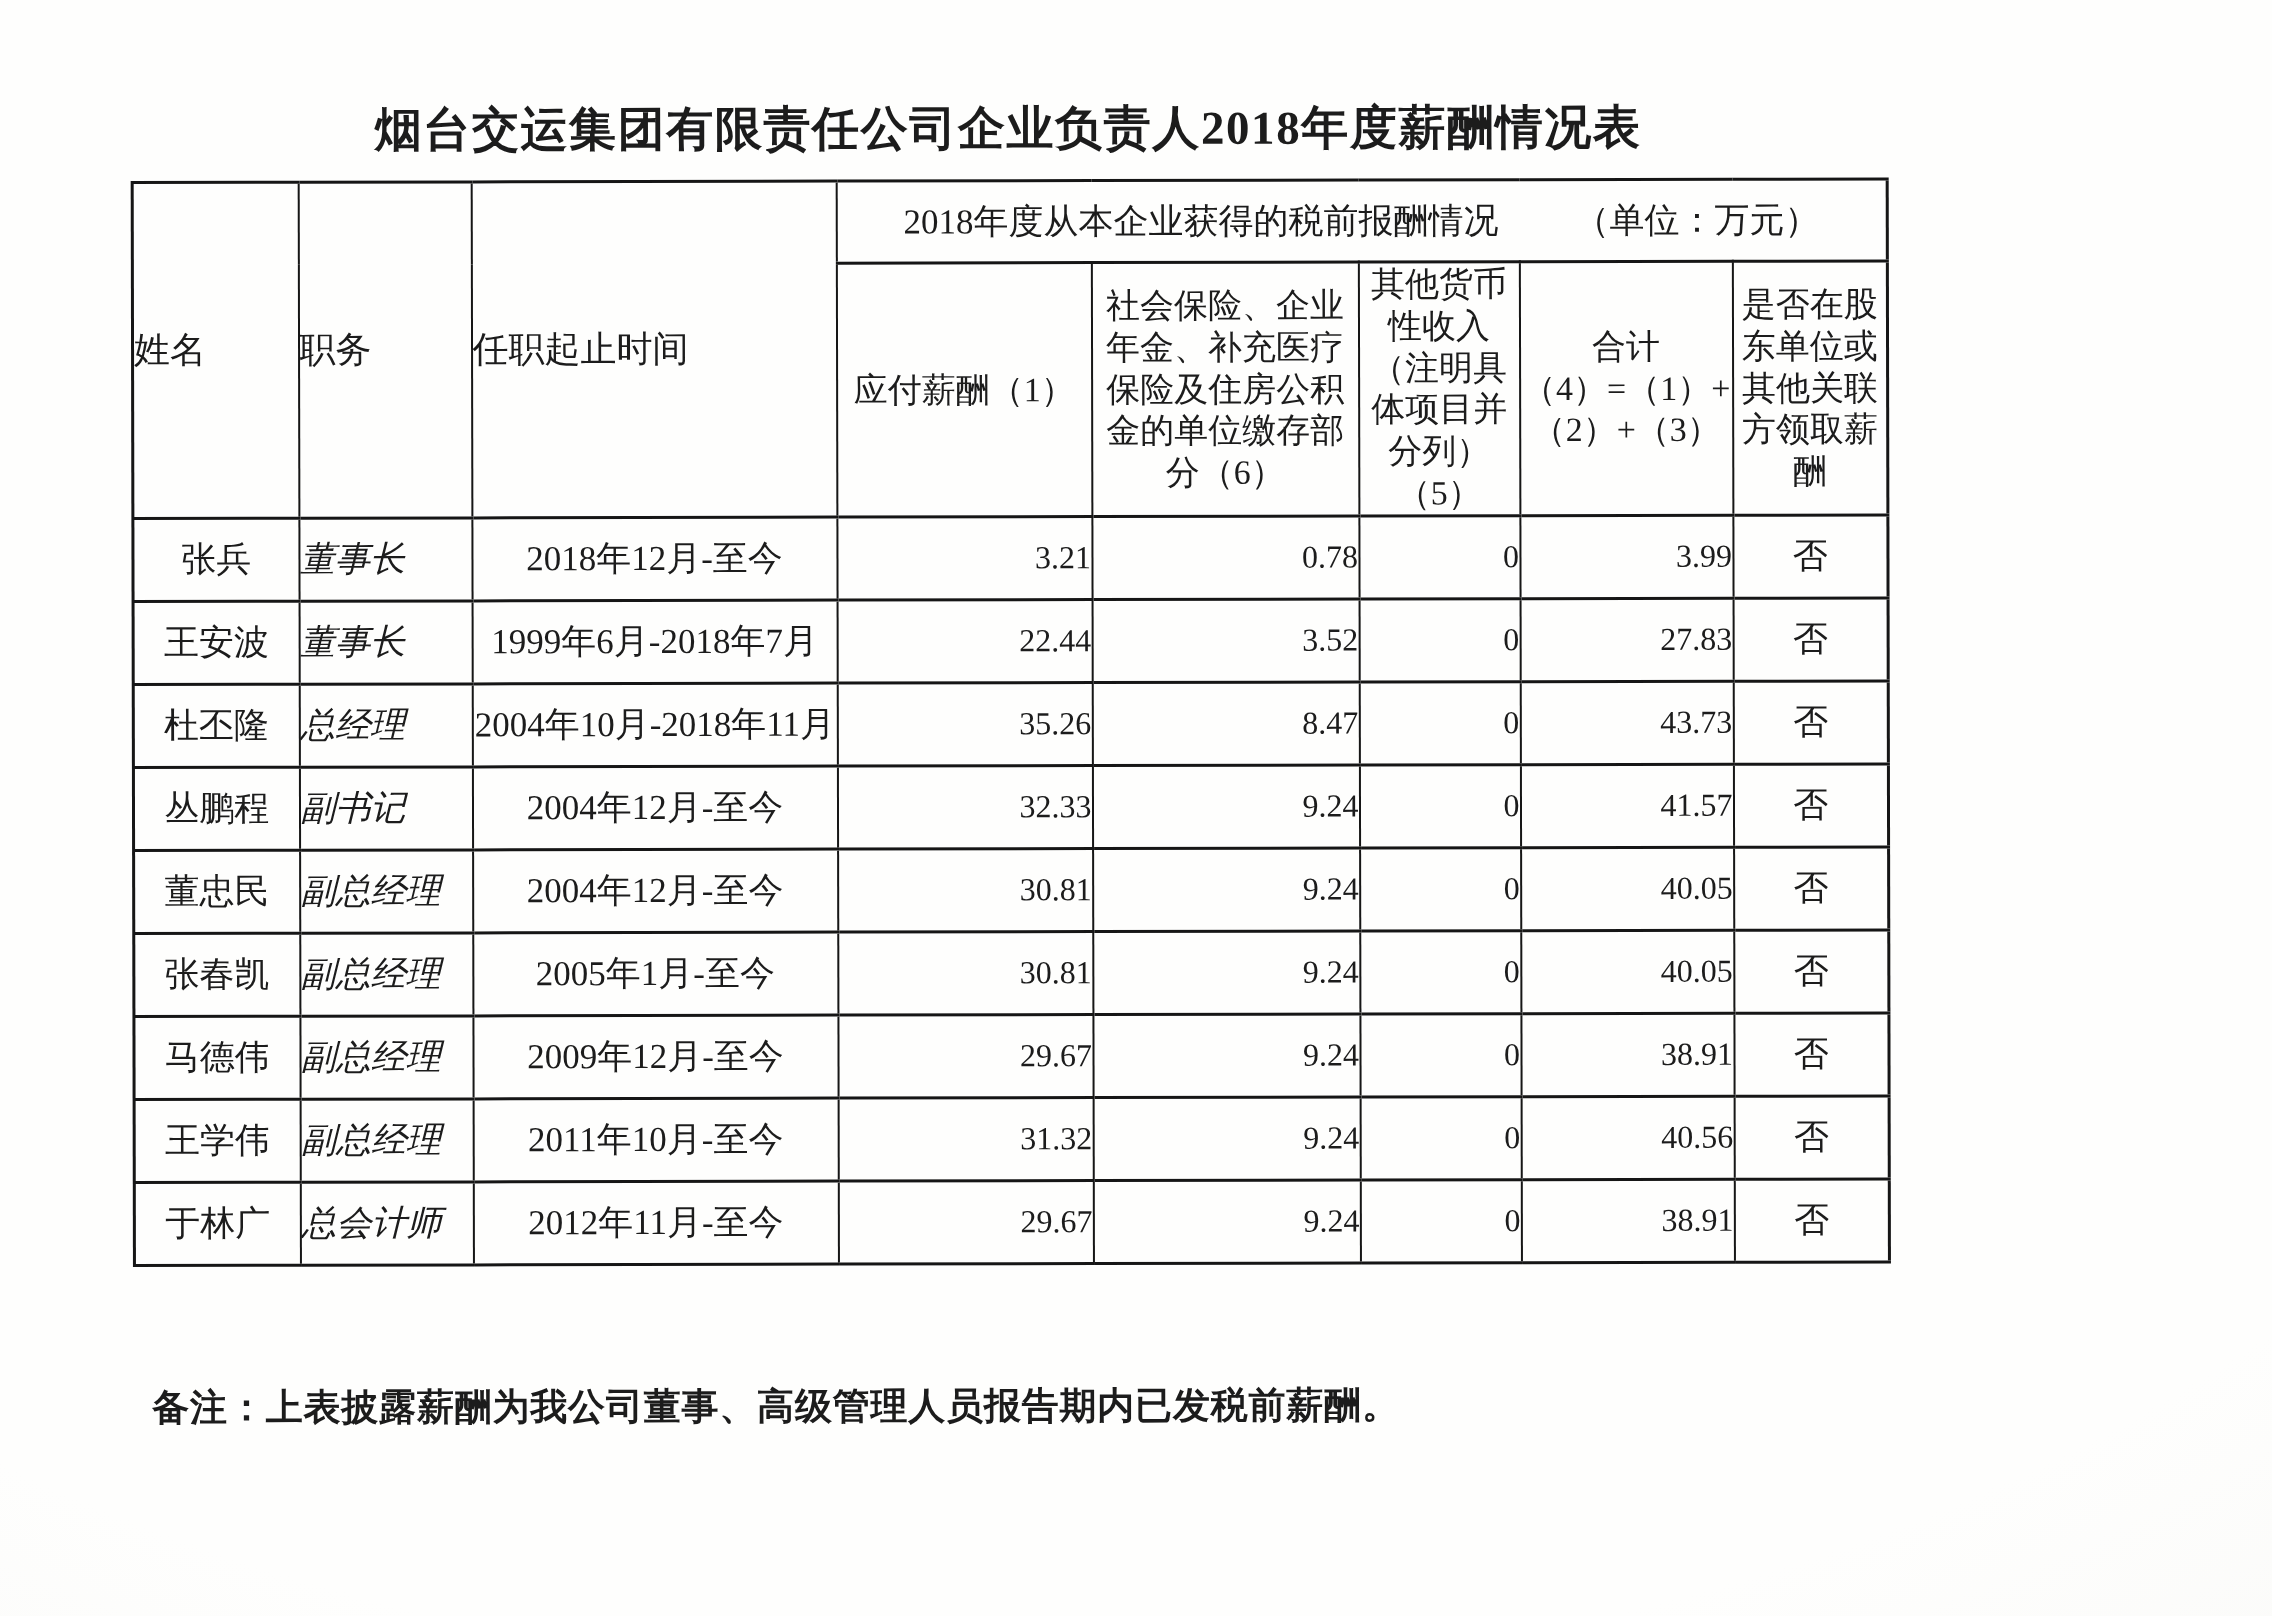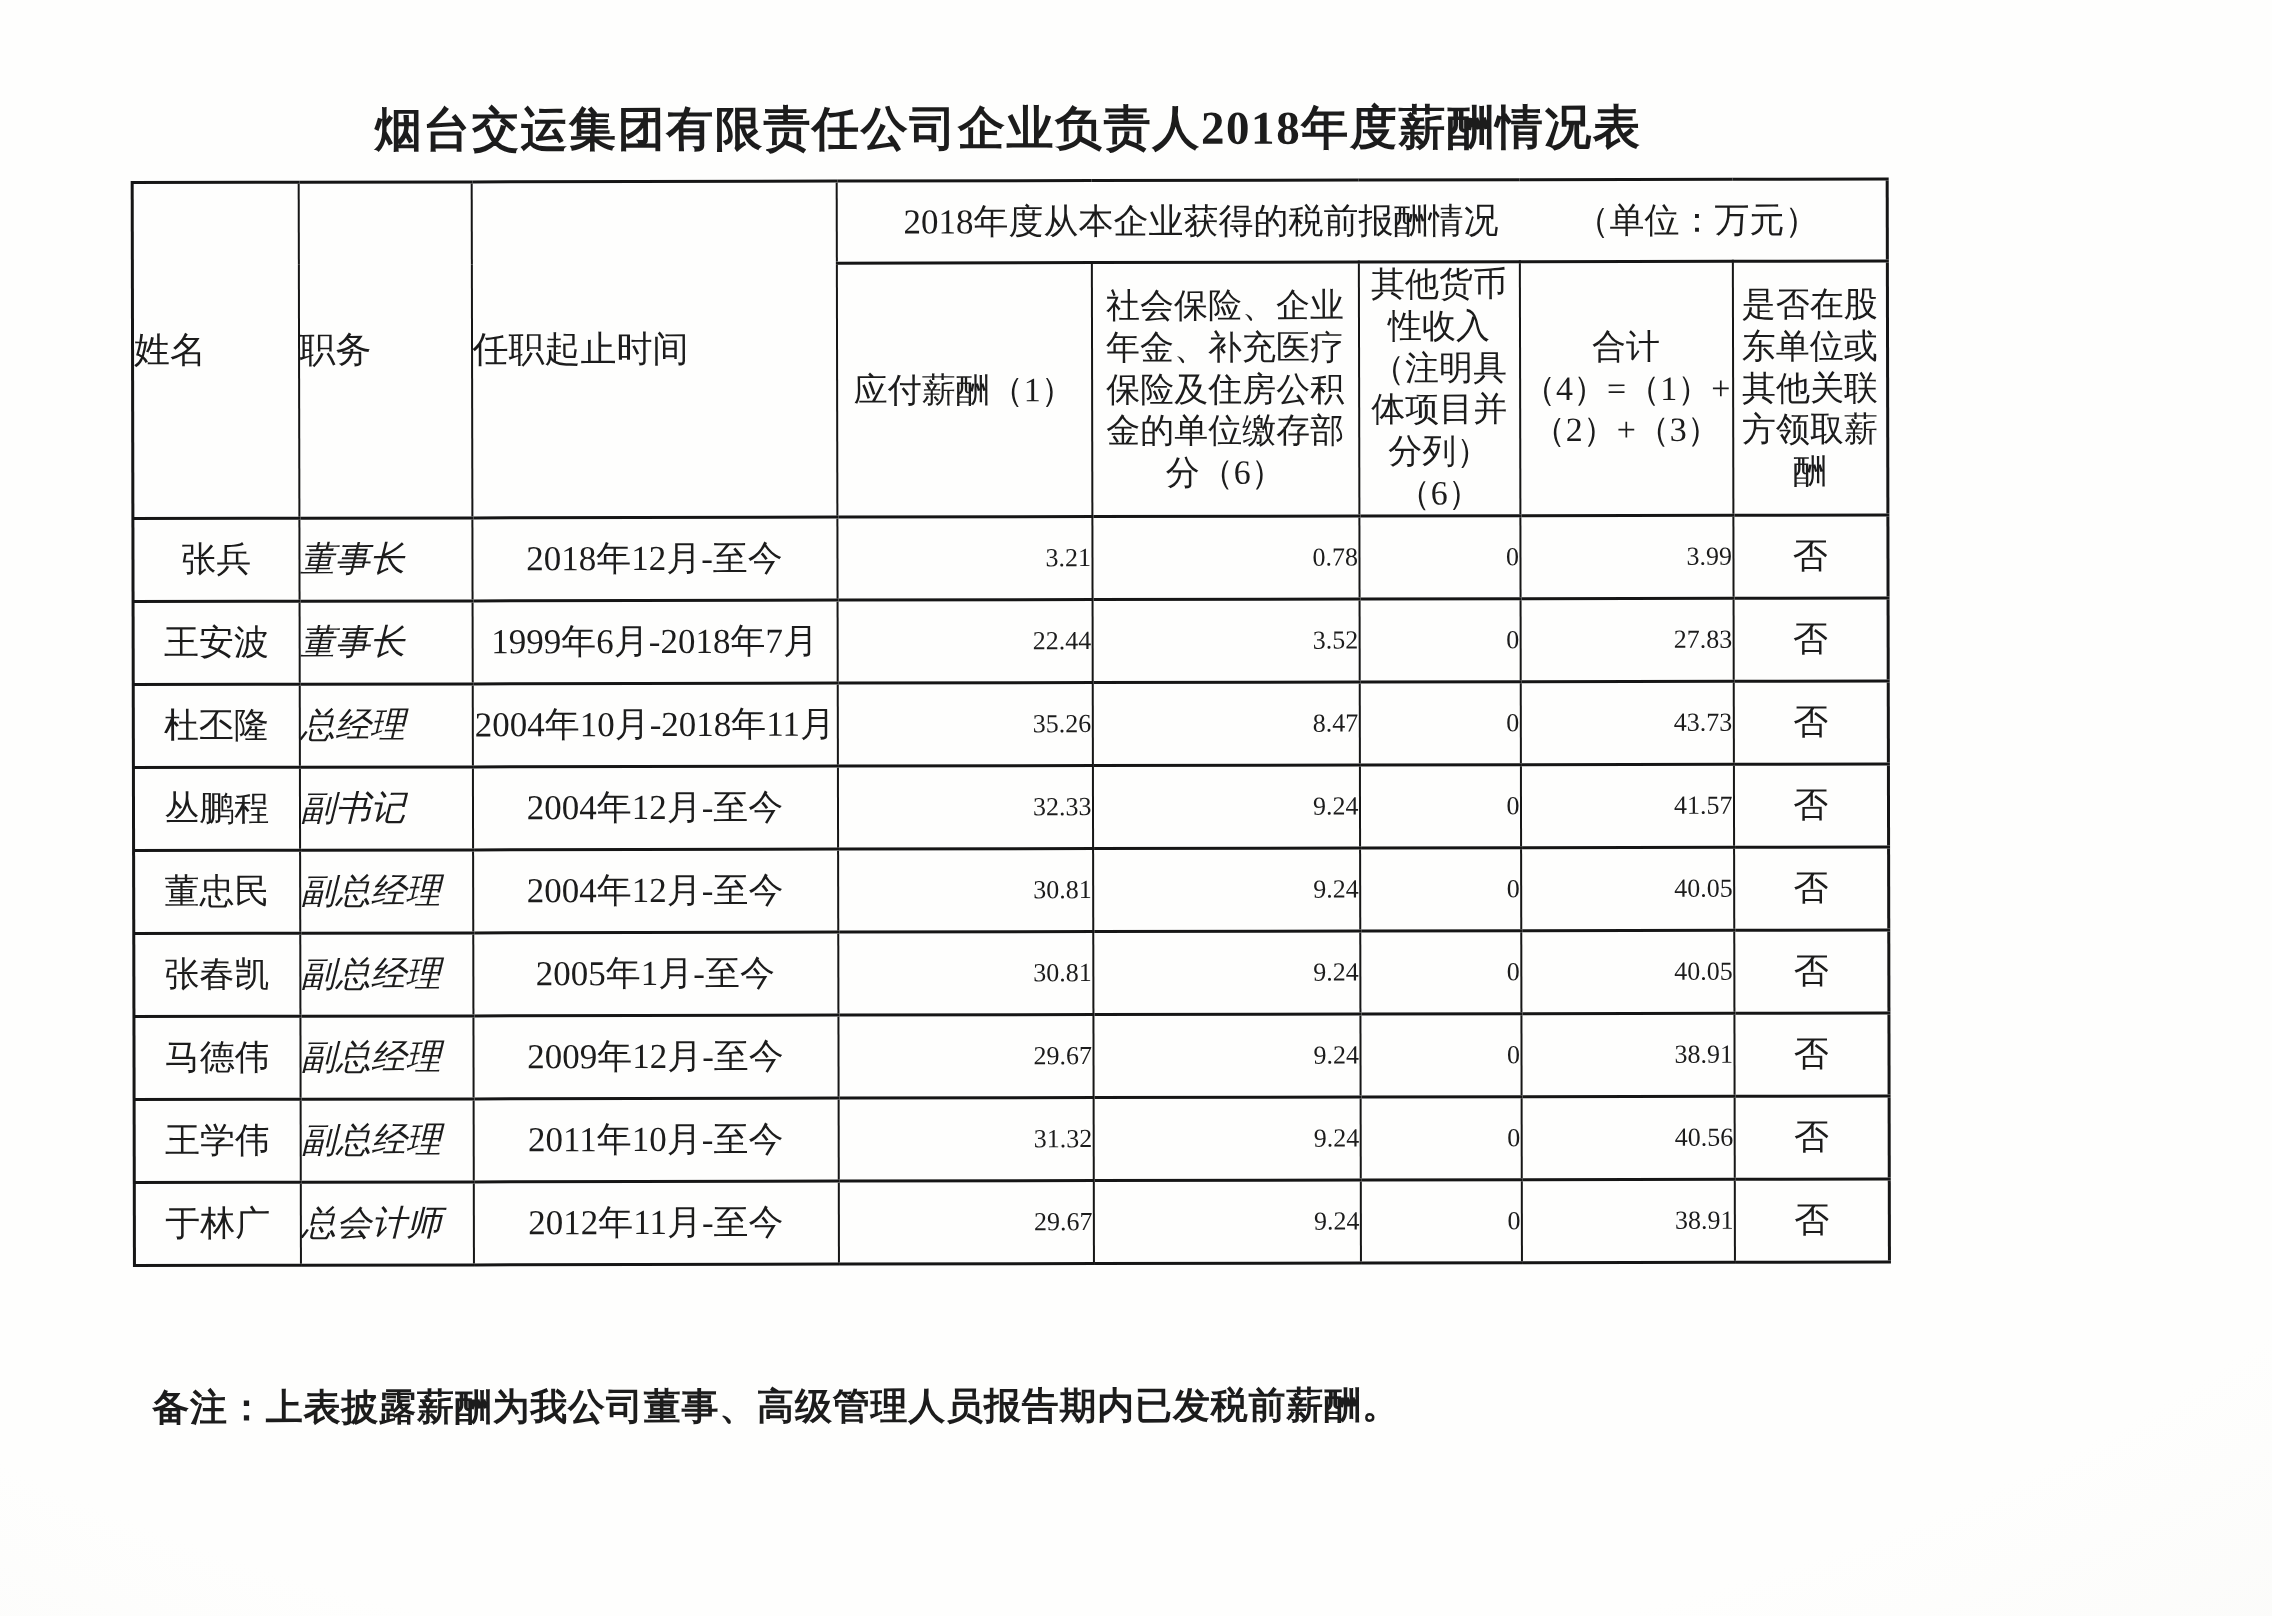--- a/index.html
+++ b/index.html
@@ -60,21 +60,21 @@
   }
   th.group .unit{margin-left:76px;}
   th.sub{
     font-size:34px;line-height:1.23;text-align:center;
   }
   .pre{white-space:pre-line;}
   td{font-size:35px;}
   td.c-name{text-align:center;white-space:nowrap;margin-left:6px;}
   td.c-pos{text-align:left;padding-left:11px;white-space:nowrap;font-style:italic;}
   td.c-term{text-align:center;padding-left:7.8px;white-space:nowrap;font-size:35px;}
-  td.num{text-align:right;padding-right:27px;white-space:nowrap;font-size:26px;}
+  td.num{text-align:right;padding-right:27px;white-space:nowrap;font-size:32px;}
   td.c-rel{text-align:center;white-space:nowrap;}
   .doc-note{
     position:absolute;
     left:151px;top:1381px;width:1962px;
     font-size:37px;font-weight:bold;
     white-space:nowrap;
     letter-spacing:0.8px;
   }
 </style>
 </head>
@@ -109,21 +109,21 @@
         <th class="sub pre">社会保险、企业
 年金、补充医疗
 保险及住房公积
 金的单位缴存部
 分（6）</th>
         <th class="sub pre">其他货币
 性收入
 （注明具
 体项目并
 分列）
-（6）</th>
+（5）</th>
         <th class="sub pre">合计
 （4）=（1）+
 （2）+（3）</th>
         <th class="sub pre">是否在股
 东单位或
 其他关联
 方领取薪
 酬</th>
       </tr>
     </thead>

